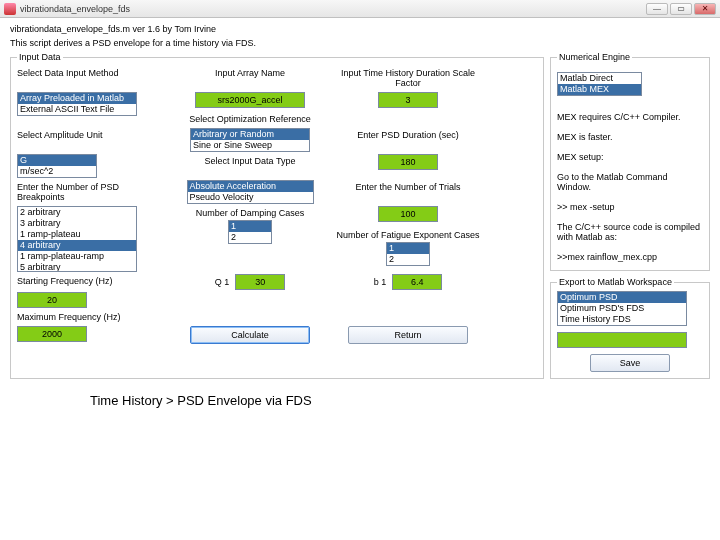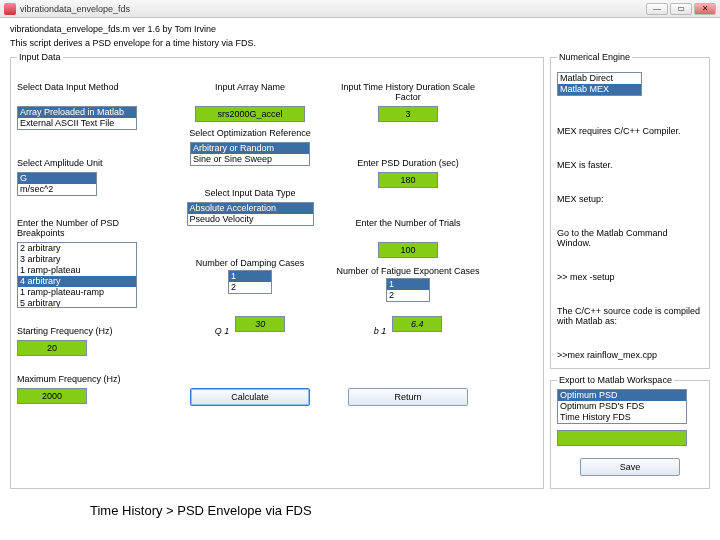--- a/index.html
+++ b/index.html
@@ -11,35 +11,35 @@
   .winbtn { width: 22px; height: 12px; border: 1px solid #bbb; background: linear-gradient(#fefefe,#e5e5e5); border-radius: 2px; display:flex; align-items:center; justify-content:center; font-size:8px; color:#333;}
   .closebtn { background: linear-gradient(#f7b4b4,#d86a6a); color:#5a0000;}
   .content { padding: 6px 10px 0 10px; }
   .hdr { font-size: 9px; color: #000; margin-bottom: 4px; }
   .mainrow { display: flex; gap: 6px; }
   fieldset { border: 1px solid #c8c8c8; padding: 4px 6px 6px 6px; margin: 0; }
   legend { font-size: 9px; color: #000; padding: 0 2px; }
   .leftfs { flex: 1; }
   .rightcol { width: 160px; display: flex; flex-direction: column; gap: 6px; }
   .gridcols { display: grid; grid-template-columns: 150px 150px 150px; gap: 2px 8px; }
-  .lbl { font-size: 9px; color: #000; text-align: center; margin-top: 16px; margin-bottom: 2px;}
+  .lbl { font-size: 9px; color: #000; text-align: center; margin-top: 2px; margin-bottom: 2px;}
   .lblL { text-align: left; }
   .listbox { border: 1px solid #7a8aa0; background: #fff; font-size: 9px; width: 120px; }
   .listbox div { padding: 0 2px; line-height: 11px; white-space: nowrap; overflow: hidden; }
   .sel { background: #3a6ea5; color: #fff; }
   .inp { border: 1px solid #7a8aa0; background:#84cc16; height: 16px; font-size: 9px; padding: 0 3px; display:flex; align-items:center;}
   .inpC { justify-content:center; }
   .btn { border: 1px solid #8a9ab0; background: linear-gradient(#fafcff,#e2e8f2); height: 18px; border-radius: 2px; display:flex; align-items:center; justify-content:center; font-size: 9px; color:#000;}
   .btndef { border: 1px solid #3a7ad0; box-shadow: 0 0 0 1px #8cbef5 inset; }
   .smlist { width: 44px; }
   .footer { margin-top: 14px; font-size: 13px; font-weight: 400; color:#000; padding-left: 80px;}
   .spacer { height: 6px; }
   .col { display:flex; flex-direction:column; align-items:center; }
   .colL { align-items:flex-start; }
-  .row { display:flex; align-items:center; gap:6px;font-style:italic; }
+  .row { display:flex; align-items:center; gap:6px; }
 </style>
 </head>
 <body>
 
 <div class="titlebar">
   <div class="appicon"></div>
   <div class="ttxt">vibrationdata_envelope_fds</div>
   <div class="winbtns">
     <div class="winbtn">—</div>
     <div class="winbtn">▭</div>
@@ -190,19 +190,19 @@
       <fieldset>
         <legend>Export to Matlab Workspace</legend>
         <div class="listbox" style="width:130px">
           <div class="sel">Optimum PSD</div>
           <div>Optimum PSD's FDS</div>
           <div>Time History FDS</div>
         </div>
         <div class="spacer"></div>
         <div class="inp" style="width:130px;height:16px"></div>
         <div class="spacer"></div>
-        <div class="btn" style="width:100px;margin:6px auto">Save</div>
+        <div class="btn" style="width:80px;margin:0 auto">Save</div>
       </fieldset>
     </div>
   </div>
 
   <div class="footer">Time History &gt; PSD Envelope via FDS</div>
 </div>
 
 </body></html>

